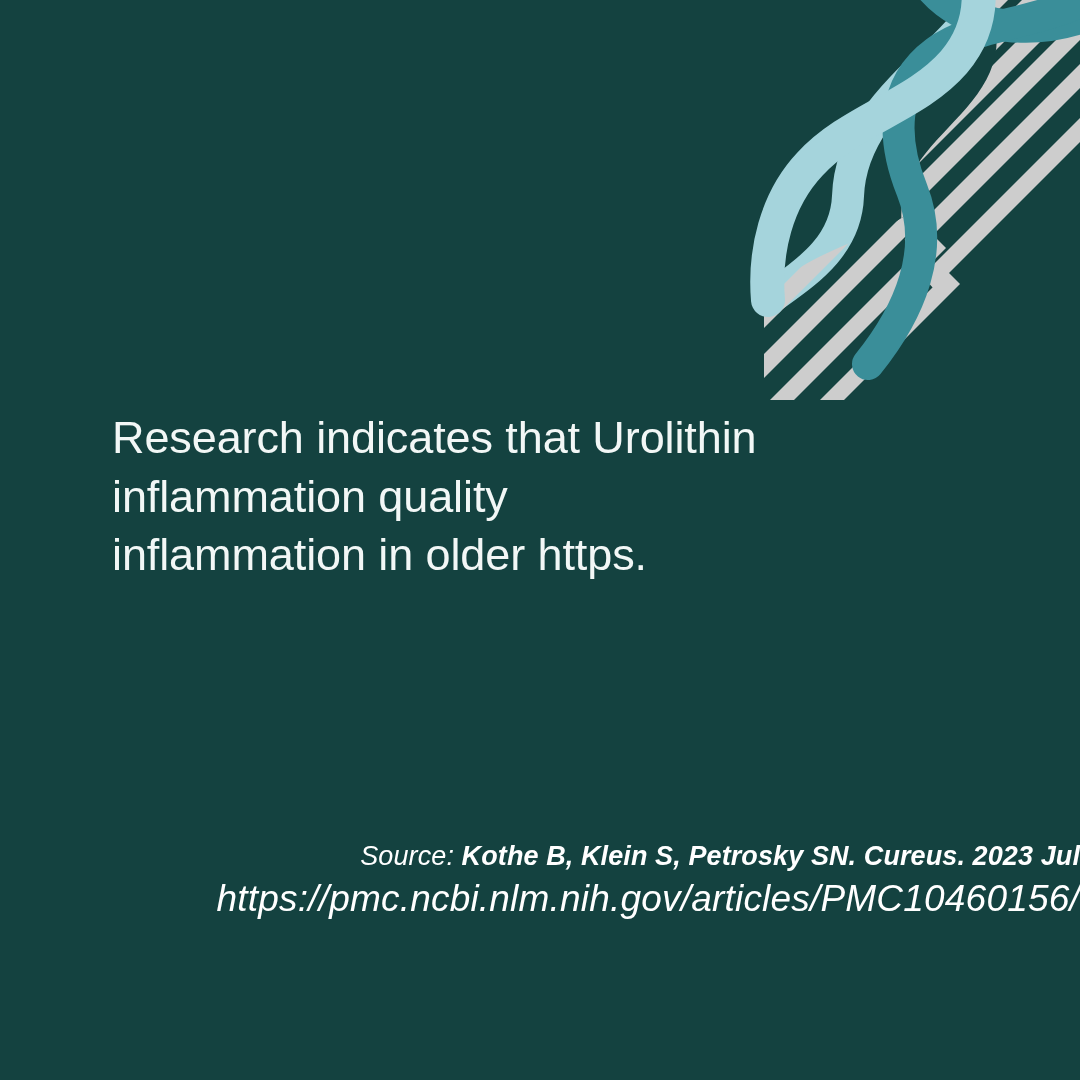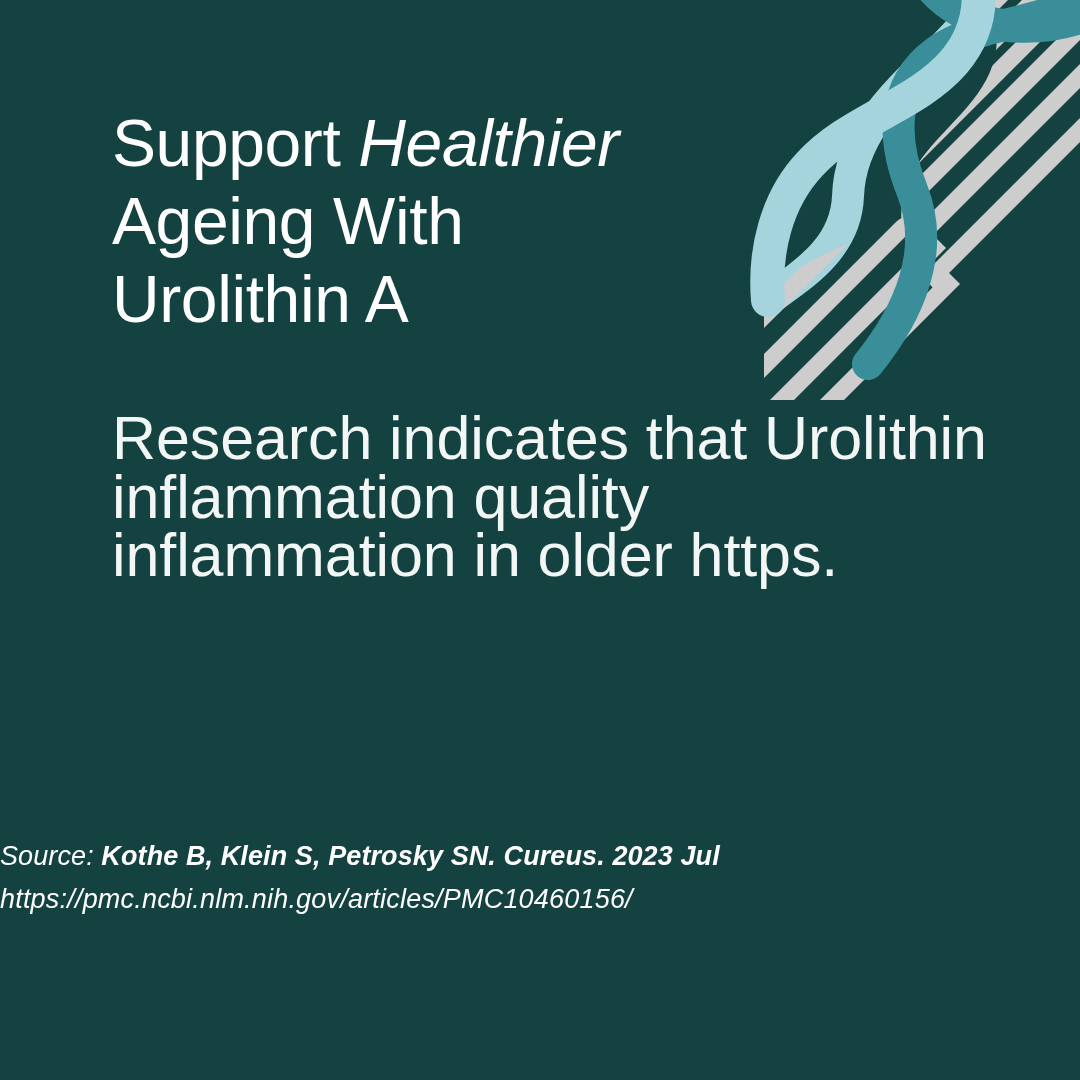--- a/index.html
+++ b/index.html
@@ -58,54 +58,54 @@
   }
 
   
   .body-copy {
     position: absolute;
     left: 112px;
     top: 409px;
     width: 870px;
     margin: 0;
     color: #f2f7f6;
-    font-size: 61px;
+    font-size: 45px;
     line-height: 58.5px;
     font-weight: 400;
     letter-spacing: -0.1px;
   }
   .body-copy .ln {
     display: block;
     white-space: nowrap;
   }
 
   
   .source-block {
     position: absolute;
     left: 0;
     top: 834px;
     width: 1080px;
-    text-align: left;
+    text-align: right;
     color: #ffffff;
   }
   .source-line {
     font-size: 27px;
     line-height: 44px;
     font-style: italic;
     letter-spacing: 0.1px;
     white-space: nowrap;
   }
   .source-line .label {
     font-weight: 400;
   }
   .source-line .citation {
     font-weight: 700;
   }
   .source-url {
-    font-size: 27px;
+    font-size: 37px;
     line-height: 42px;
     font-style: italic;
     font-weight: 400;
     letter-spacing: 0.2px;
     white-space: nowrap;
   }
 </style>
 </head>
 <body>
 
@@ -172,25 +172,20 @@
 
       <g>
         <path d="M 214 -80
                  C 246 -30, 248 22, 214 62
                  C 176 106, 110 120, 70 164
                  C 36 200, 24 252, 28 300" fill="none" stroke="#a5d4dc" stroke-width="34" stroke-linecap="round"></path>
       </g>
     </svg>
   </div>
 
-  <h1 class="headline">
-    <span class="ln"><span>Support </span><span class="em">Healthier</span></span>
-    <span class="ln">Ageing With</span>
-    <span class="ln">Urolithin A</span>
-  </h1>
 
   <p class="body-copy">
     <span class="ln">Research indicates that Urolithin</span>
     <span class="ln">inflammation quality</span>
     <span class="ln">inflammation in older https.</span>
   </p>
 
   <div class="source-block">
     <div class="source-line">
       <span class="label">Source:</span>

